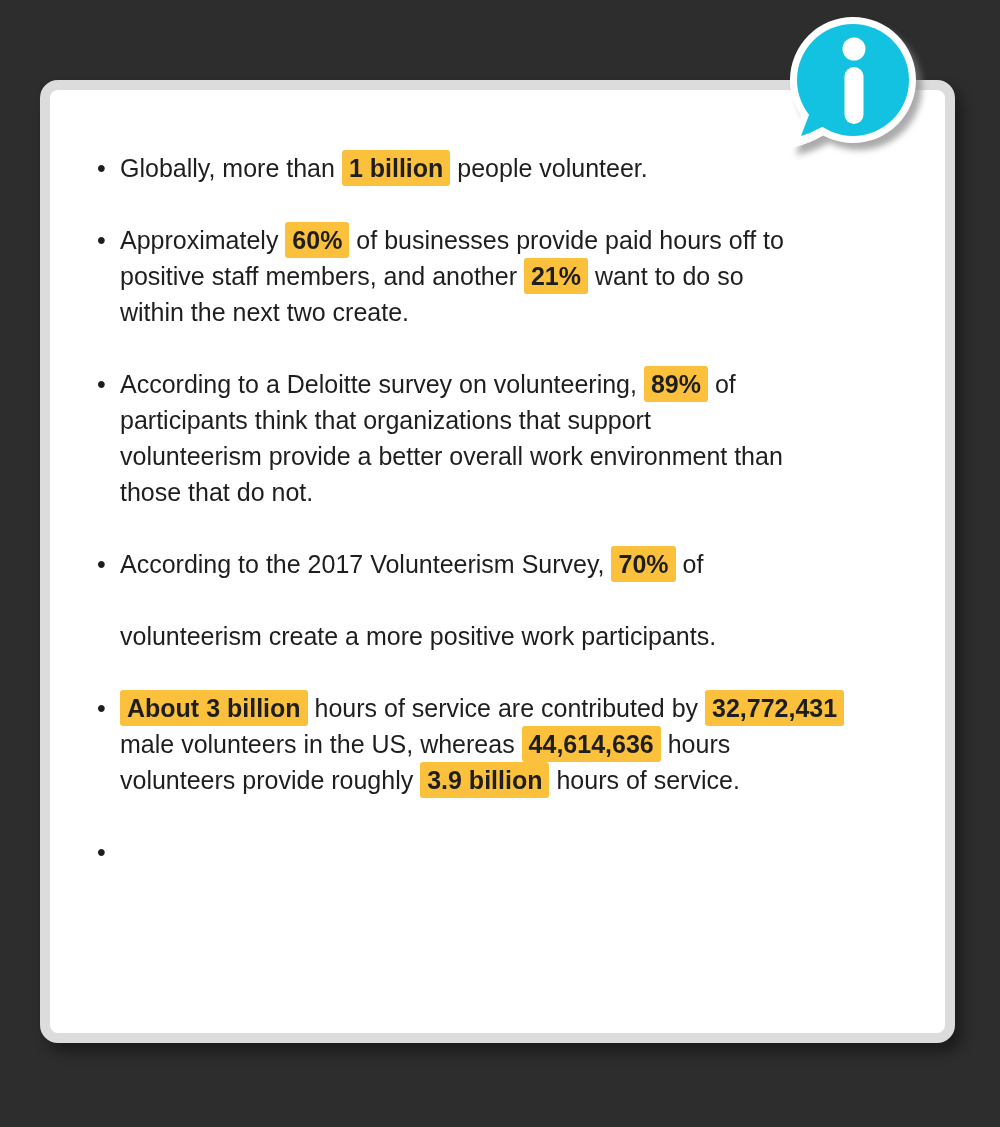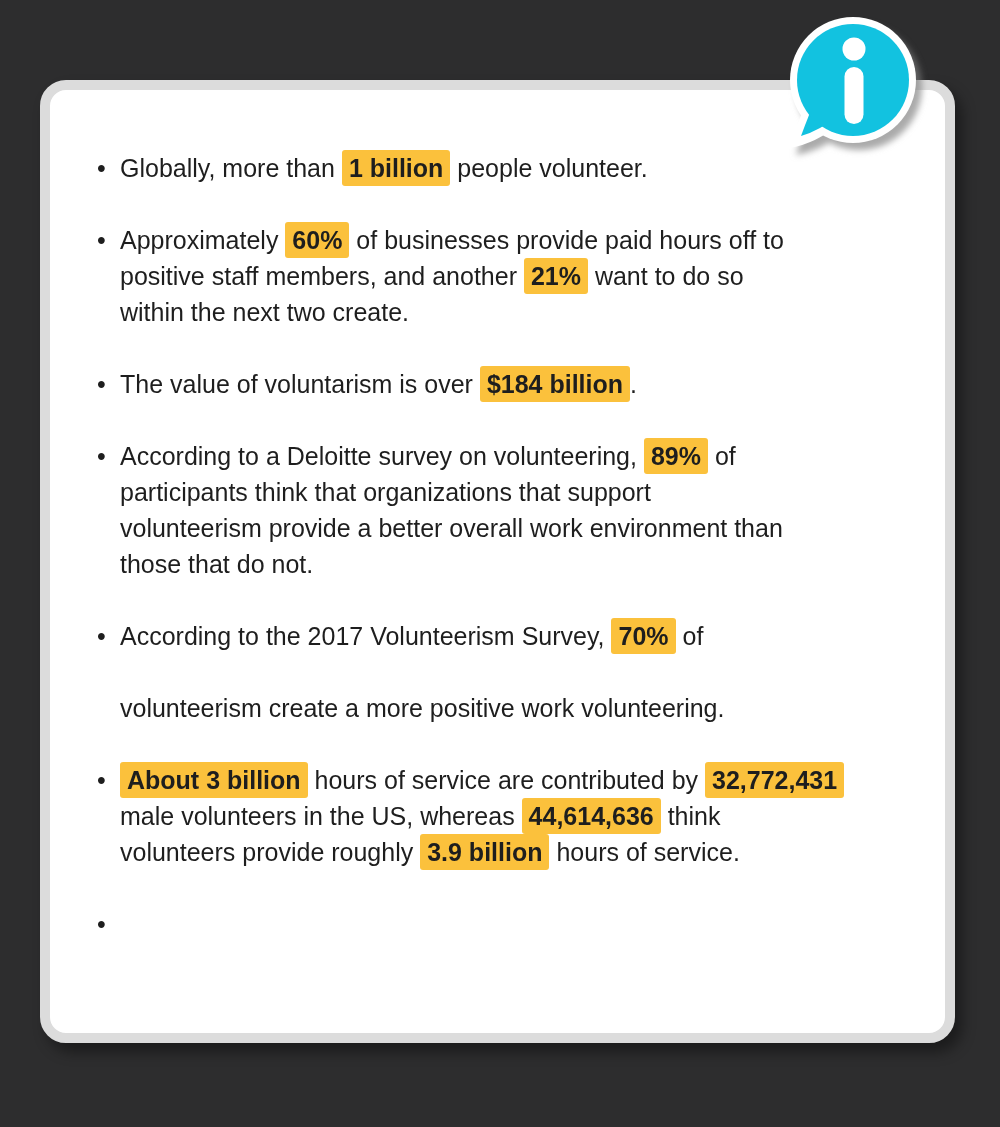--- a/index.html
+++ b/index.html
@@ -22,21 +22,21 @@
   .stage{
     position:relative;
     width:1000px; height:1127px;
   }
   .card{
     position:absolute;
     left:40px; top:80px;
     width:915px; height:963px;
     background:var(--card-bg);
     border:10px solid var(--card-border);
-    border-radius:26px;
+    border-radius:18px;
     box-shadow:7px 9px 14px rgba(0,0,0,0.40);
     padding:60px 20px 0 47px;
   }
   ul.facts{
     list-style:none;
     margin:0; padding:0;
     color:var(--text);
     font-size:25px;
     line-height:36px;
     font-weight:400;
@@ -76,24 +76,23 @@
 </style>
 </head>
 <body>
 
 <div class="stage">
 
   <div class="card">
     <ul class="facts">
         <li><span>Globally, more than </span><mark>1 billion</mark><span> people volunteer.</span></li>
         <li><span>Approximately </span><mark>60%</mark><span> of businesses provide paid hours off to</span><br><span>positive staff members, and another </span><mark>21%</mark><span> want to do so</span><br><span>within the next two create.</span></li>
-        <li><span>The value of voluntarism is over </span><mark>$184 billion</mark><span>.</span></li>
         <li><span>According to a Deloitte survey on volunteering, </span><mark>89%</mark><span> of</span><br><span>participants think that organizations that support</span><br><span>volunteerism provide a better overall work environment than</span><br><span>those that do not.</span></li>
-        <li><span>According to the 2017 Volunteerism Survey, </span><mark>70%</mark><span> of</span><br><br><span>volunteerism create a more positive work volunteering.</span></li>
-        <li><mark>About 3 billion</mark><span> hours of service are contributed by </span><mark>32,772,431</mark><br><span>male volunteers in the US, whereas </span><mark>44,614,636</mark><span> think</span><br><span>volunteers provide roughly </span><mark>3.9 billion</mark><span> hours of service.</span></li>
+        <li><span>According to the 2017 Volunteerism Survey, </span><mark>70%</mark><span> of</span><br><br><span>volunteerism create a more positive work participants.</span></li>
+        <li><mark>About 3 billion</mark><span> hours of service are contributed by </span><mark>32,772,431</mark><br><span>male volunteers in the US, whereas </span><mark>44,614,636</mark><span> hours</span><br><span>volunteers provide roughly </span><mark>3.9 billion</mark><span> hours of service.</span></li>
         <li><br></li>
       </ul>
   </div>
 
   <div class="info-badge">
     <svg viewBox="0 0 140 146" xmlns="http://www.w3.org/2000/svg" aria-hidden="true">
 
       <path d="M 24 88 Q 12 122 7 138 Q 34 133 56 114 Z" fill="#ffffff"></path>
       <circle cx="70" cy="70" r="63" fill="#ffffff"></circle>
 

